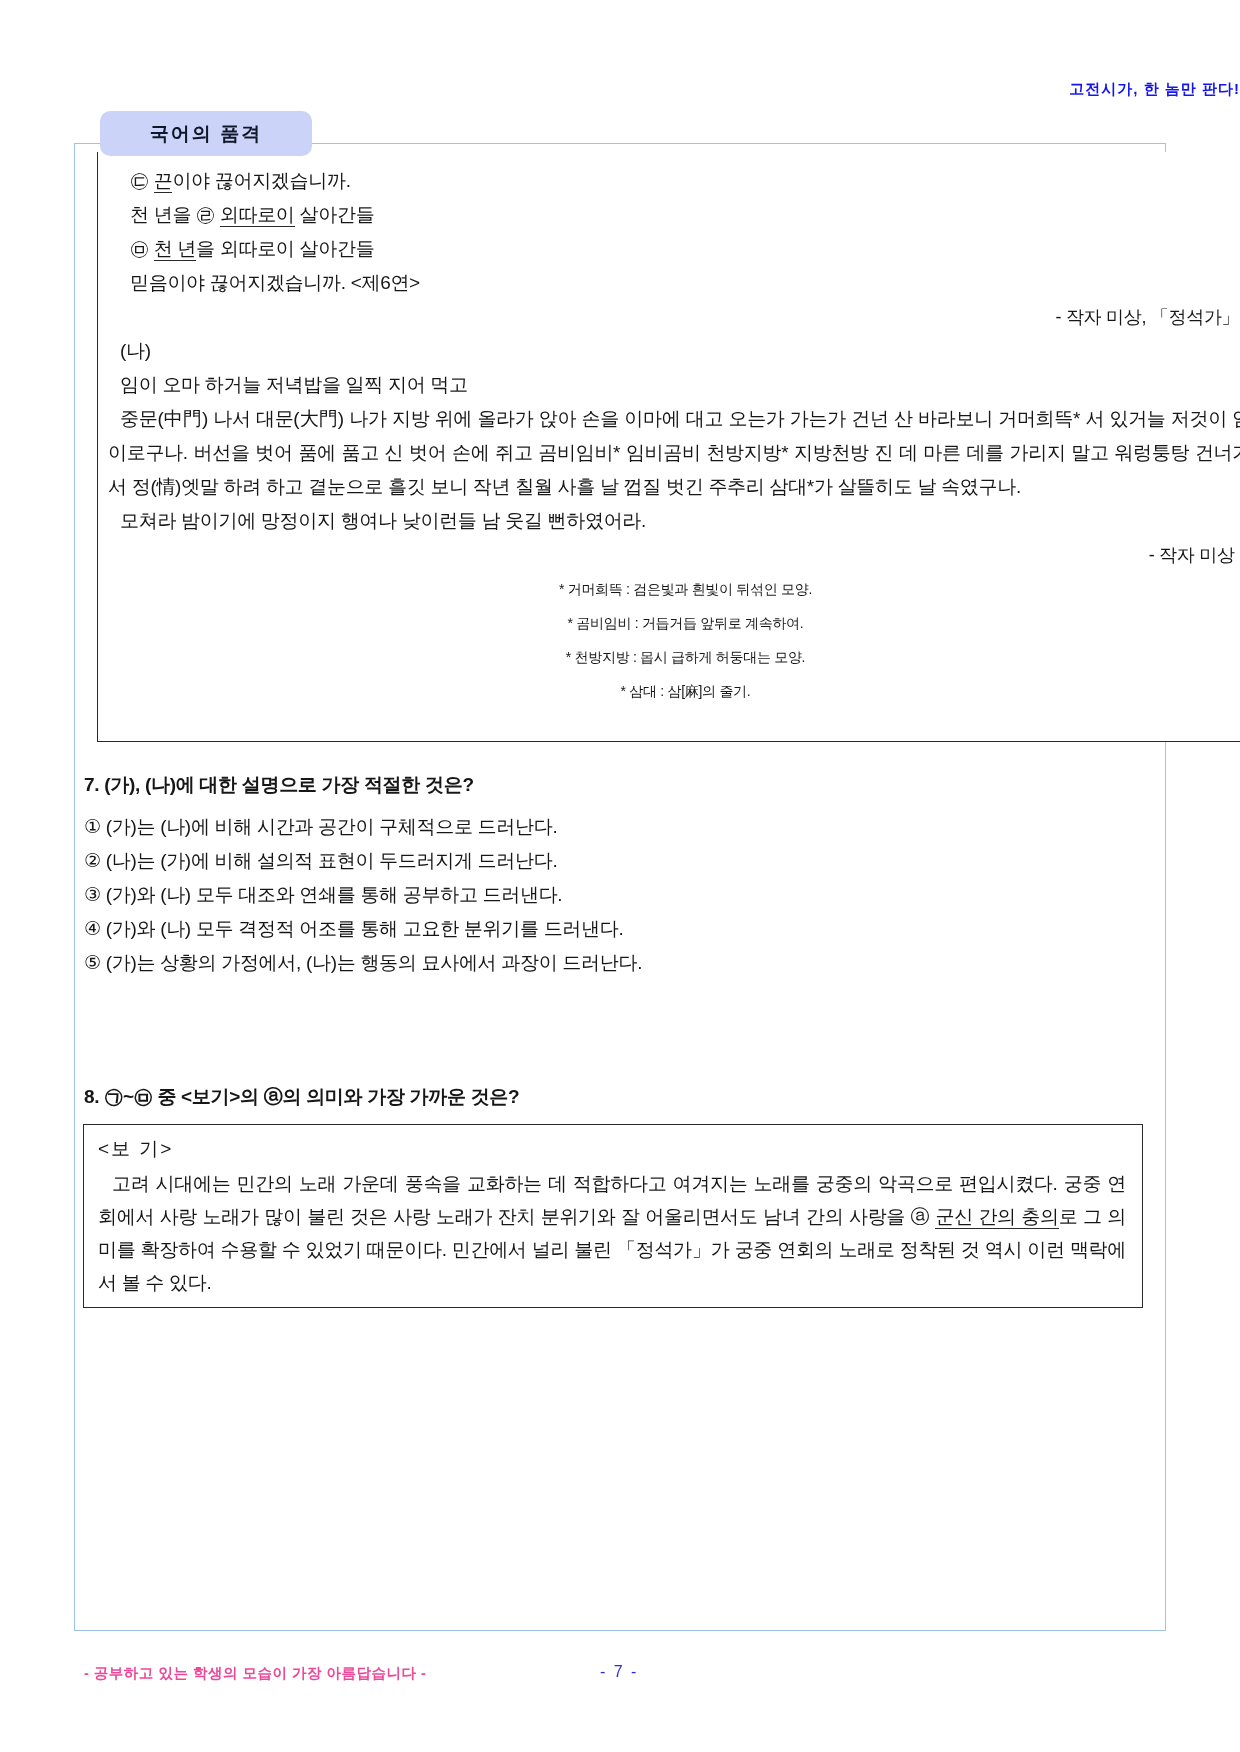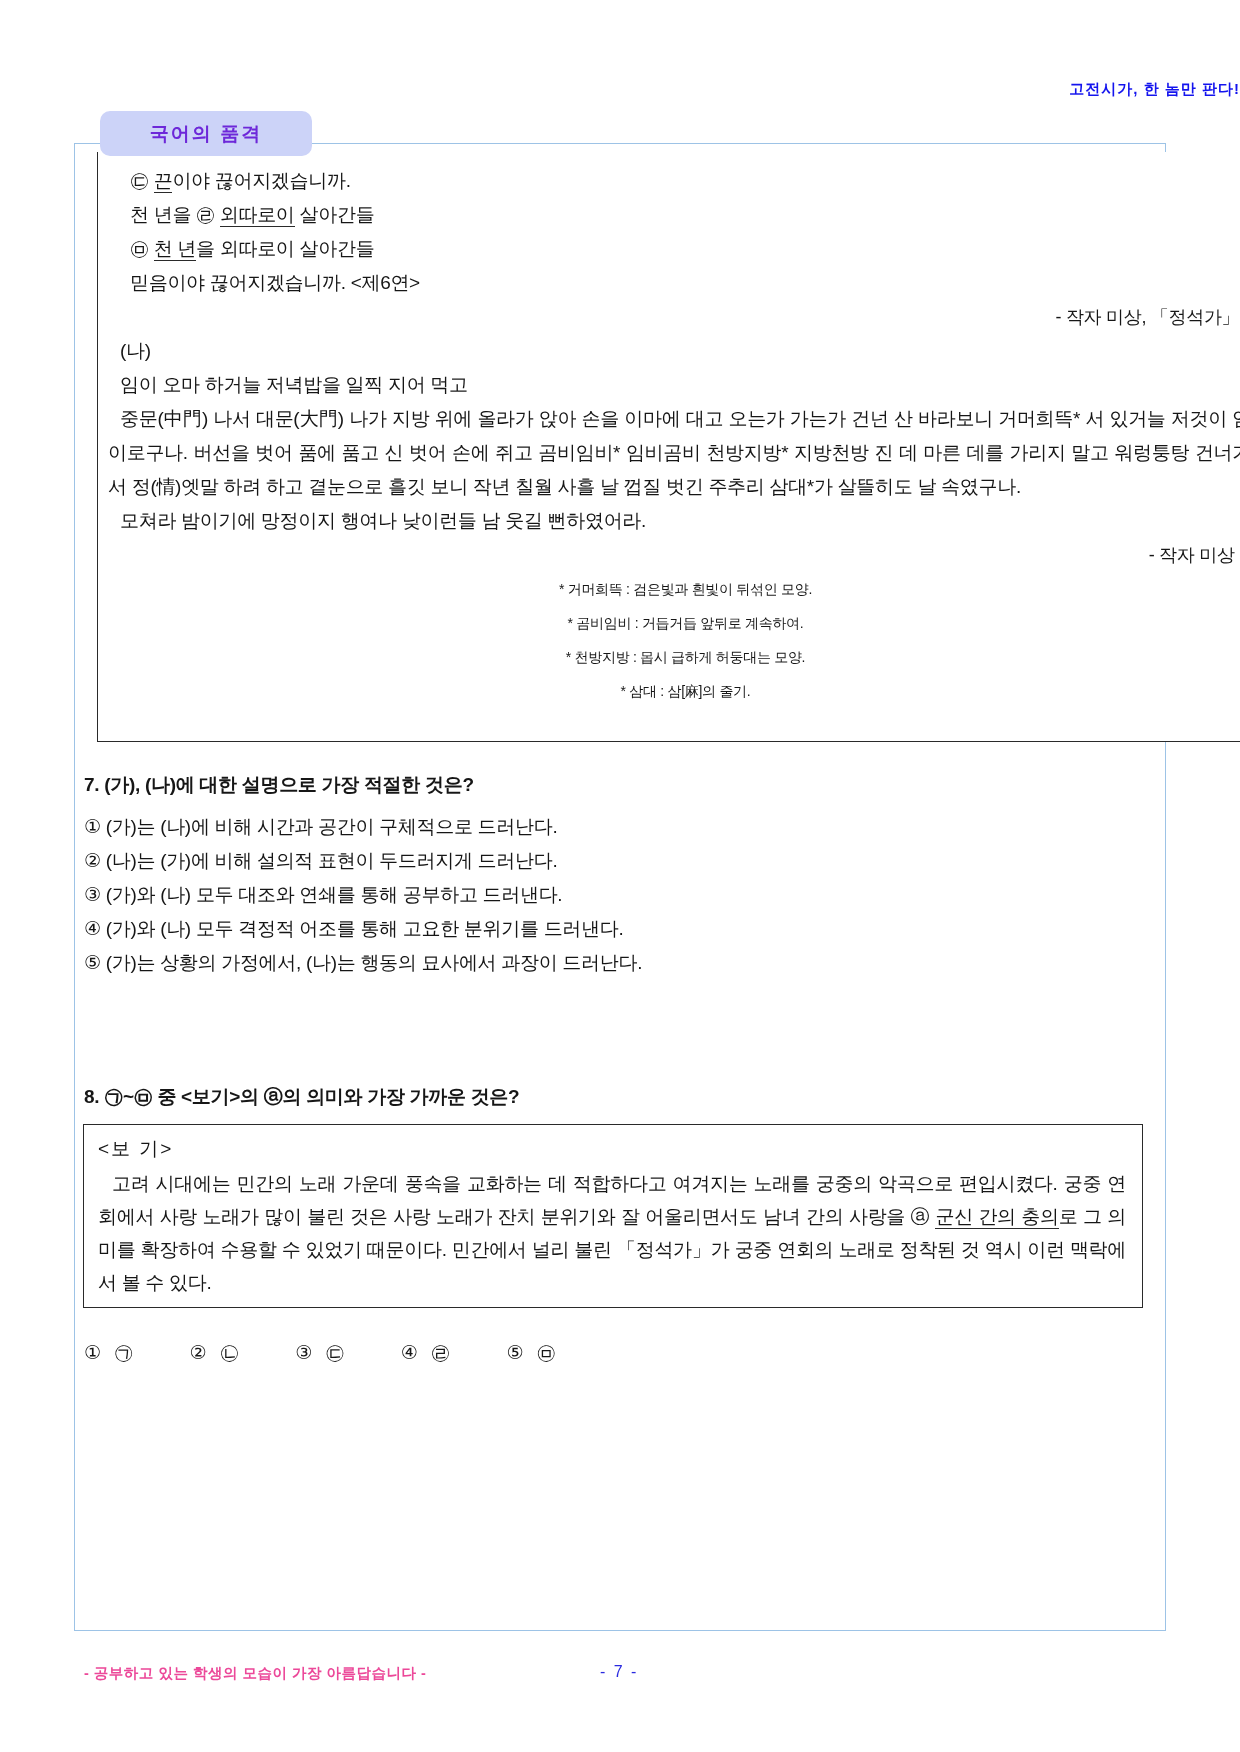--- a/index.html
+++ b/index.html
@@ -11,21 +11,21 @@
   .slogan{
     position:absolute;top:80px;left:0;right:0;text-align:right;
     color:#1414ee;font-weight:bold;font-size:15px;letter-spacing:1px;
   }
   
   .tab{
     position:absolute;left:100px;top:111px;width:212px;height:45px;
     background:#ccd3f8;border-radius:10px;z-index:3;
     display:flex;align-items:center;justify-content:center;
   }
-  .tab span{color:#6d28d9;font-weight:bold;font-size:19px;letter-spacing:2px;}
+  .tab span{color:#0f172a;font-weight:bold;font-size:19px;letter-spacing:2px;}
   
   .sheet{
     position:absolute;left:74px;top:143px;width:1092px;height:1488px;
     border:1.5px solid #9dc3e6;box-sizing:border-box;z-index:1;
   }
   
   .passage-box{
     position:absolute;left:97px;top:152px;width:1169px;height:590px;
     border:1.5px solid #2a2a2a;border-top:none;box-sizing:border-box;
     padding:12px 14px 0 10px;z-index:2;background:#fff;
@@ -104,24 +104,17 @@
   </div>
 
   <div class="question q8">
     <div class="q-title">8. ㉠~㉤ 중 &lt;보기&gt;의 ⓐ의 의미와 가장 가까운 것은?</div>
     <div class="boki-box">
       <div class="boki-head">&lt;보 기&gt;</div>
       <p class="boki-text"><span>고려 시대에는 민간의 노래 가운데 풍속을 교화하는 데 적합하다고 여겨지는 노래를 궁중의 악곡으로 편입시켰다. 궁중 연회에서 사랑 노래가 많이 불린 것은 사랑 노래가 잔치 분위기와 잘 어울리면서도 남녀 간의 사랑을 ⓐ </span><span class="u">군신 간의 충의</span><span>로 그 의미를 확장하여 수용할 수 있었기 때문이다. 민간에서 널리 불린 「정석가」가 궁중 연회의 노래로 정착된 것 역시 이런 맥락에서 볼 수 있다.</span></p>
     </div>
   </div>
 
-  <div class="answers">
-    <span>① ㉠</span>
-    <span>② ㉡</span>
-    <span>③ ㉢</span>
-    <span>④ ㉣</span>
-    <span>⑤ ㉤</span>
-  </div>
 
   <div class="footer-left">- 공부하고 있는 학생의 모습이 가장 아름답습니다 -</div>
   <div class="footer-page">- 7 -</div>
 
 </div>
 
 </body></html>

